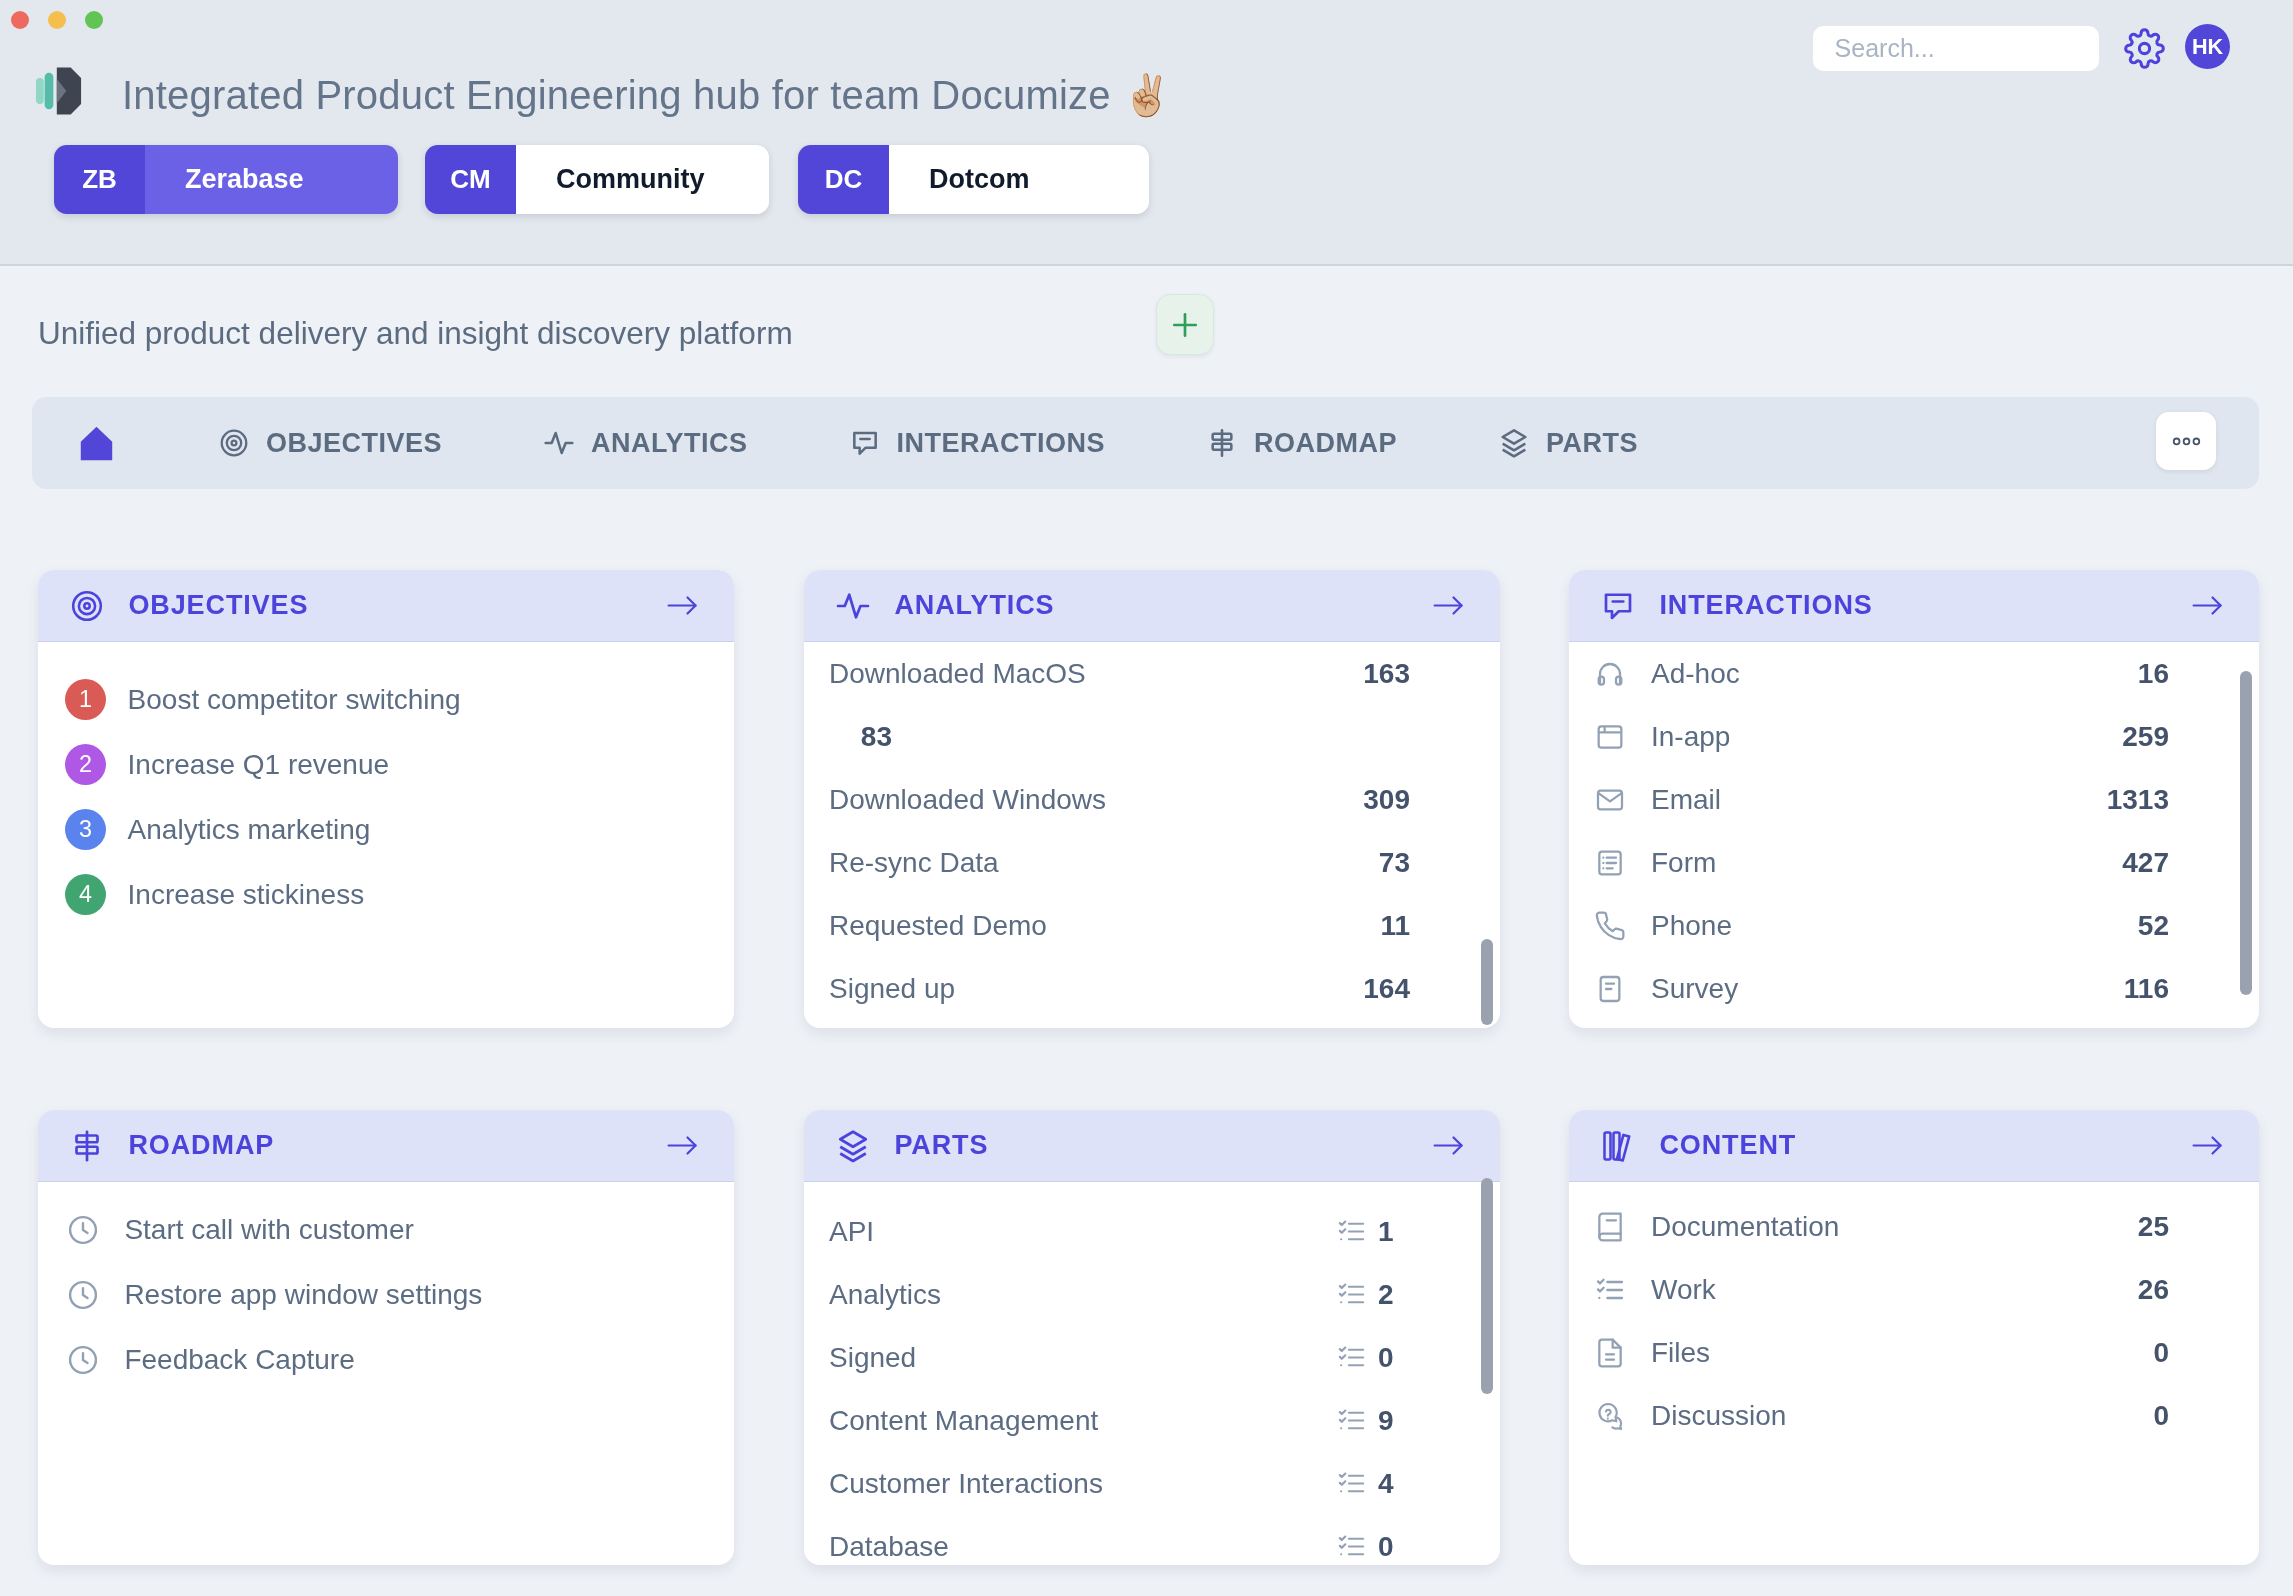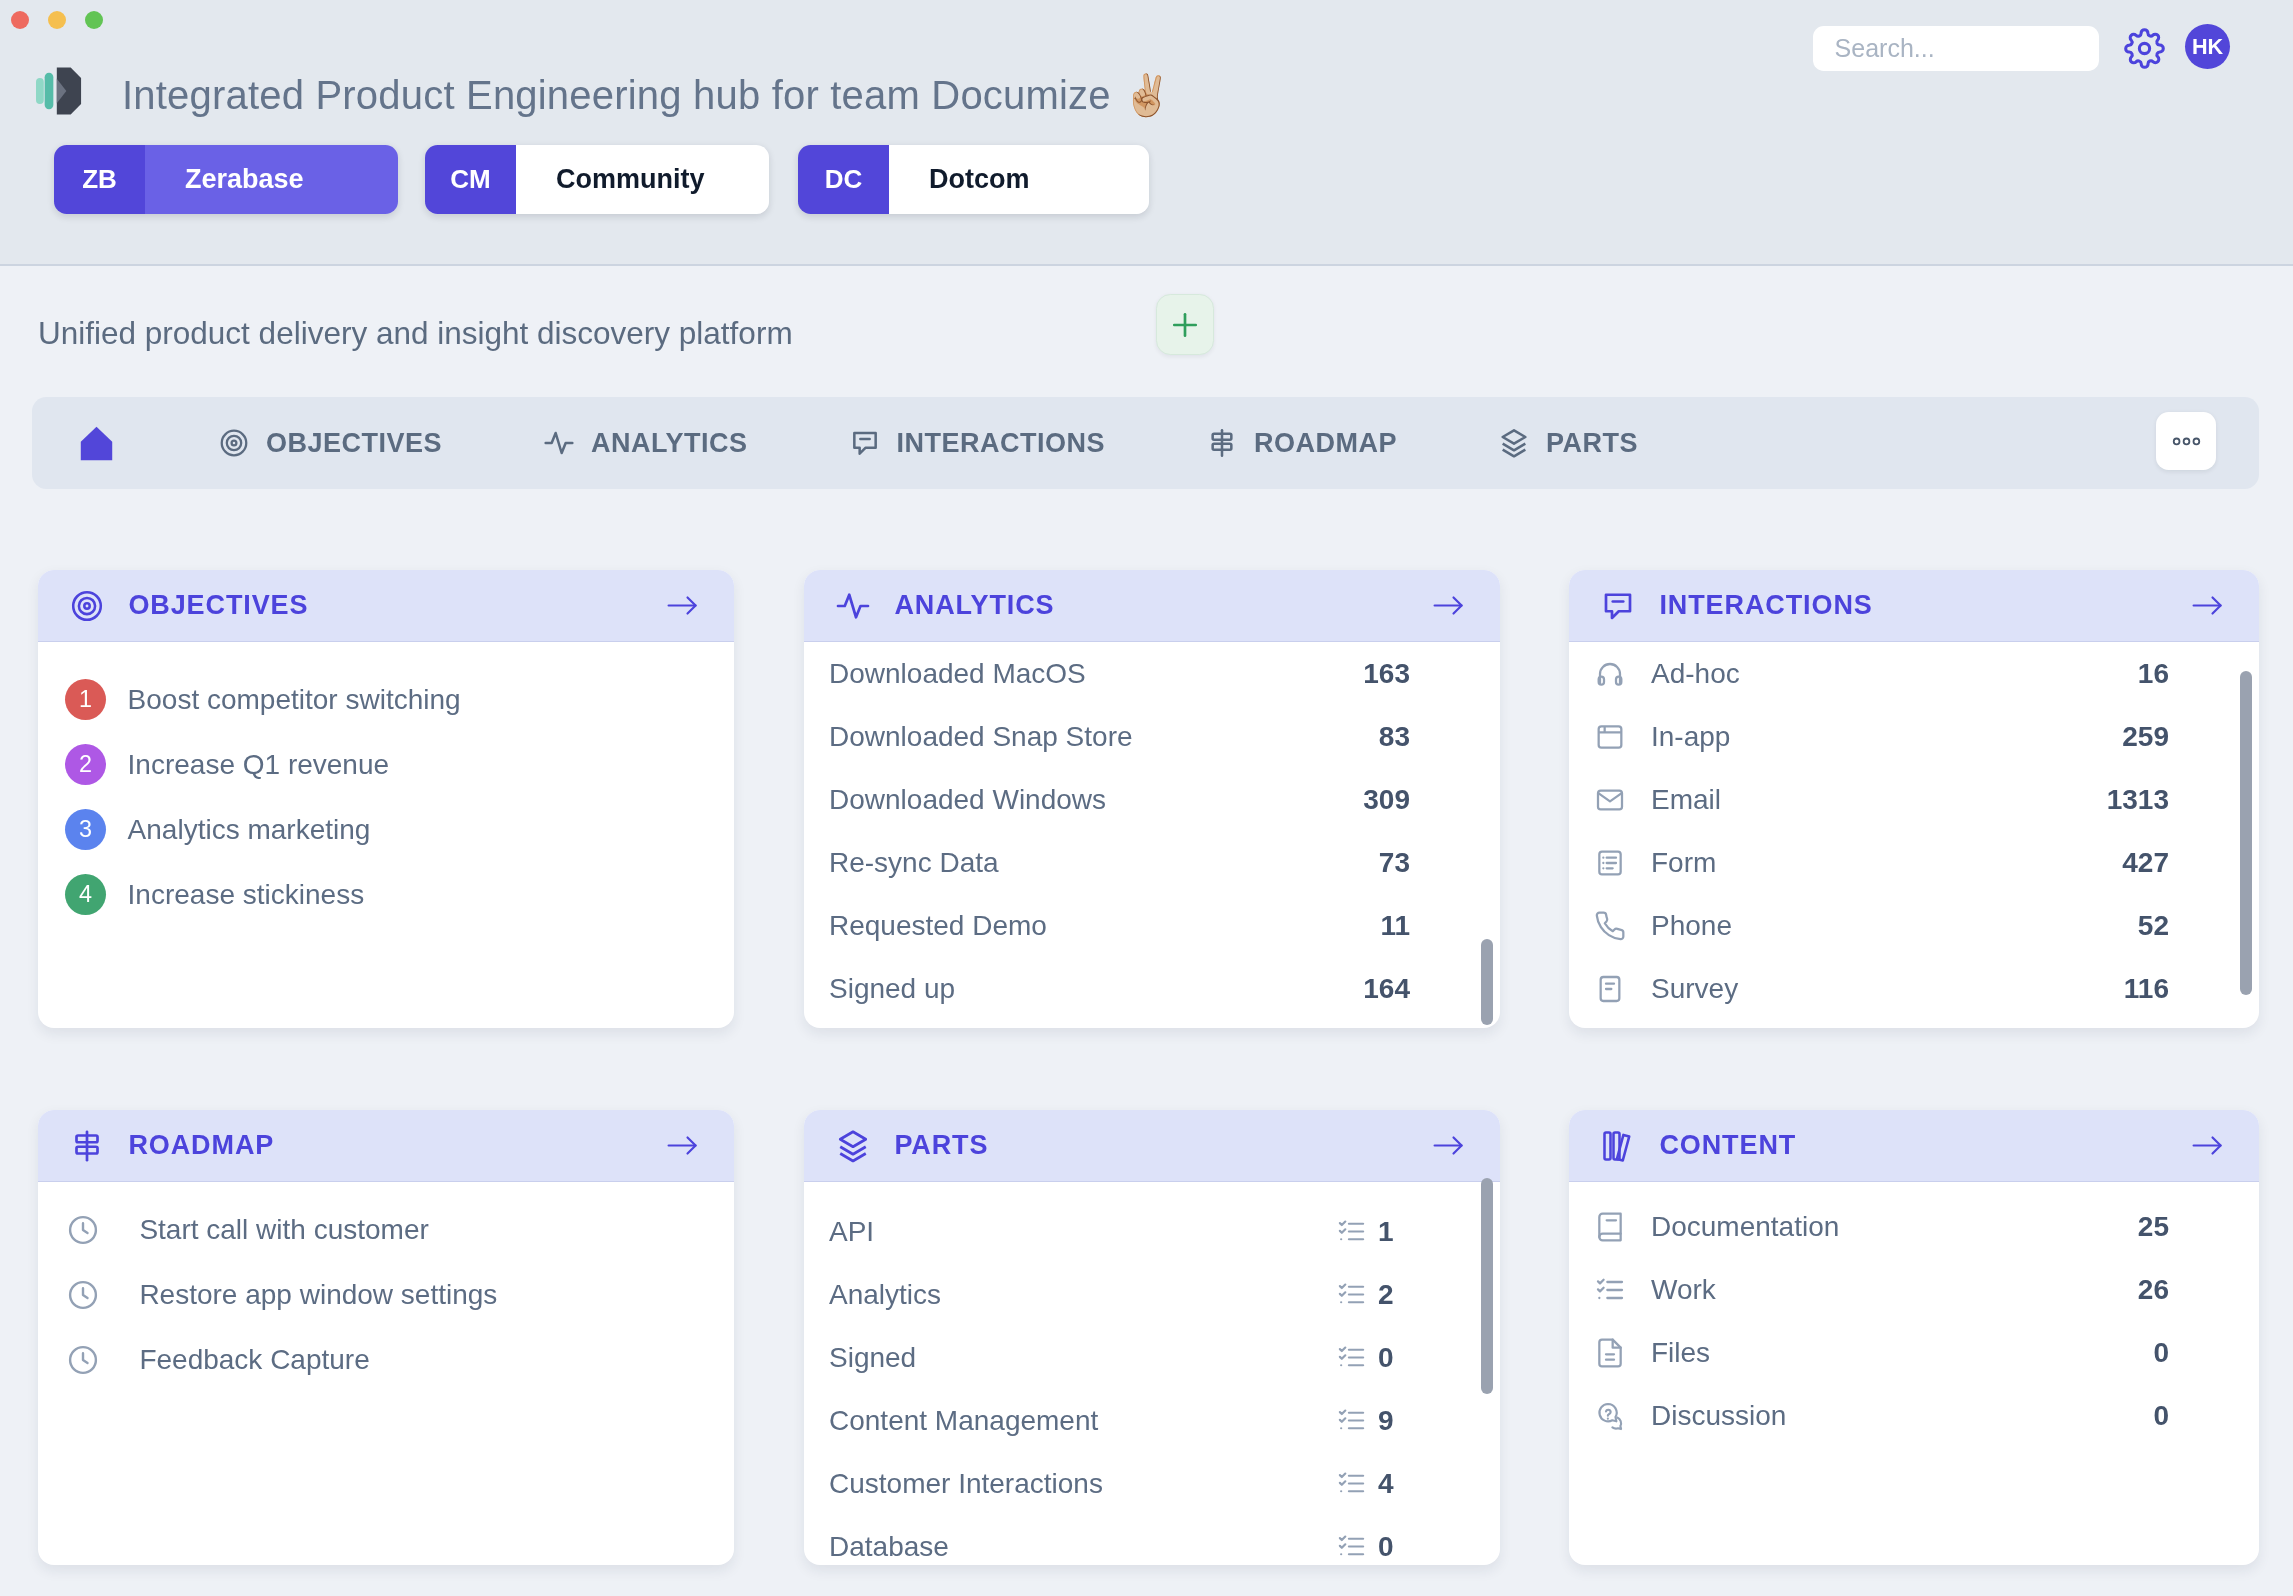--- a/index.html
+++ b/index.html
@@ -66,21 +66,21 @@
   .row .rvalue { font-size:28px; font-weight:600; color:#44536b; min-width:63px; text-align:right; }
   .row .ricon { width:32px; height:32px; margin-right:25px; flex:none; display:flex; }
   .row .mini { width:31px; height:31px; margin-right:10.8px; flex:none; display:flex; }
   .row .lvalue { font-size:28px; font-weight:600; color:#44536b; width:32px; text-align:left; }
   .objrow { display:flex; align-items:center; height:65px; padding:0 27px; cursor:pointer; }
   .numcircle { width:41px; height:41px; border-radius:50%; color:#fff; font-size:23.4px;
                display:flex; align-items:center; justify-content:center; flex:none; }
   .objrow .rlabel { margin-left:21.6px; font-size:28px; color:#5c6c83; }
   .rmrow { display:flex; align-items:center; height:65px; padding:0 27px; cursor:pointer; }
   .rmrow .ricon { width:36px; height:36px; margin-right:23.4px; flex:none; display:flex; }
-  .rmrow .rlabel { font-size:28px; color:#5c6c83;margin-left:15px; }
+  .rmrow .rlabel { font-size:28px; color:#5c6c83; }
   .sbthumb { position:absolute; right:7.2px; width:11.7px; background:#9aa2b0; border-radius:6.3px; }
   svg { display:block; }
 </style>
 </head>
 <body>
 
 <div class="topband">
   <div class="dots">
     <div class="dot" style="background: rgb(238, 106, 95);"></div>
     <div class="dot" style="background: rgb(245, 191, 79);"></div>
@@ -257,21 +257,20 @@
           <path d="M27 6l9 9-9 9"></path>
       </svg>
     </button>
   </div>
   <div class="cbody">
     <div class="row">
       <span class="rlabel">Downloaded MacOS</span>
       <span class="rvalue">163</span>
     </div>
     <div class="row">
-      <span class="rlabel">Downloaded Snap Store</span>
       <span class="rvalue">83</span>
     </div>
     <div class="row">
       <span class="rlabel">Downloaded Windows</span>
       <span class="rvalue">309</span>
     </div>
     <div class="row">
       <span class="rlabel">Re-sync Data</span>
       <span class="rvalue">73</span>
     </div>

